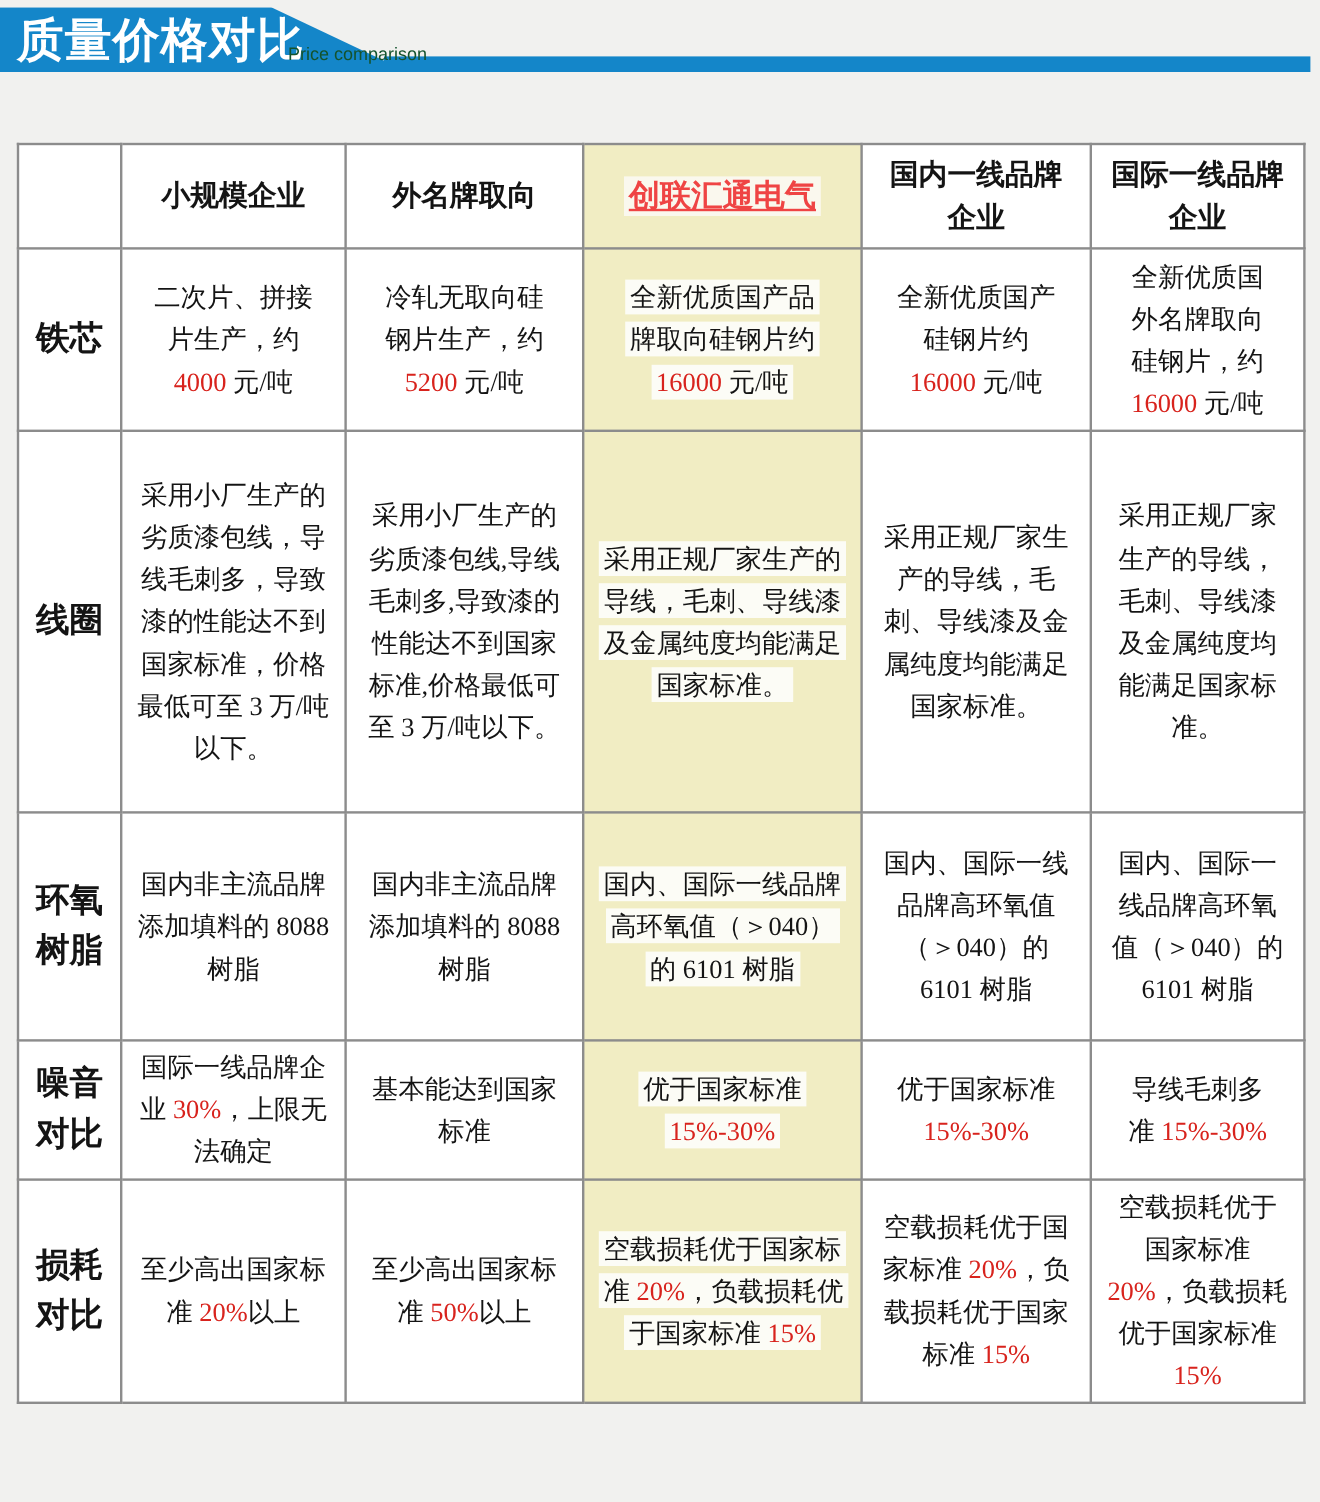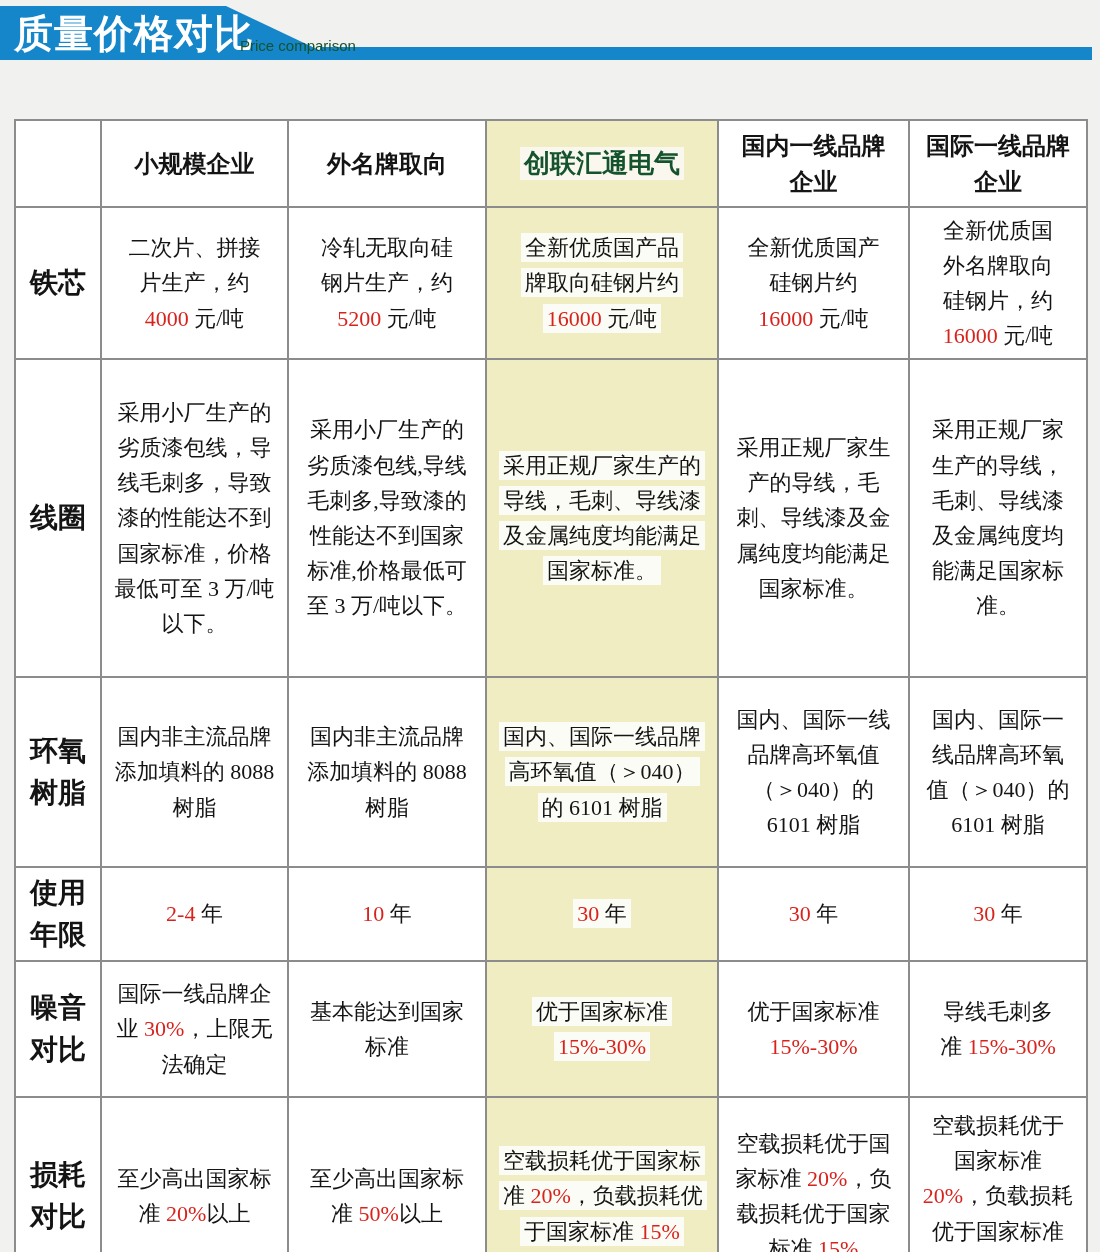--- a/index.html
+++ b/index.html
@@ -33,21 +33,21 @@
     padding:4px 12px;white-space:pre-line;color:#141414;word-break:break-word;
   }
   .cmp th{font-size:24px;font-weight:bold;line-height:1.5;}
   .cmp td{font-size:22px;line-height:1.6;}
   .cmp td.row-label{font-size:28px;font-weight:bold;line-height:1.5;}
   .cmp .brand-col{background:#f1edc3;}
   .hl{
     background:#fcfcf6;padding:2px 4px;
     box-decoration-break:clone;-webkit-box-decoration-break:clone;
   }
-  .brand-head-text{color:#14532d;font-size:26px;font-weight:bold;background:#faf8ee;}
+  .brand-head-text{color:#ef4444;font-size:26px;font-weight:bold;background:#faf8ee;text-decoration:underline;}
   .red{color:#d8231d;}
   
   .cmp tr:nth-child(1){height:87px;}
   .cmp tr:nth-child(2){height:152px;}
   .cmp tr:nth-child(3){height:318px;}
   .cmp tr:nth-child(4){height:190px;}
   .cmp tr:nth-child(5){height:82px;}
   .cmp tr:nth-child(6){height:136px;}
   .cmp tr:nth-child(7){height:198px;}
 </style>
@@ -109,29 +109,20 @@
       <tr>
         <td class="row-label">环氧
 树脂</td>
         <td><span class="seg">国内非主流品牌添加填料的 8088 树脂</span></td>
         <td><span class="seg">国内非主流品牌添加填料的 8088 树脂</span></td>
         <td class="brand-col"><span class="hl"><span class="seg">国内、国际一线品牌高环氧值（＞040）的 6101 树脂</span></span></td>
         <td><span class="seg">国内、国际一线品牌高环氧值（＞040）的 6101 树脂</span></td>
         <td><span class="seg">国内、国际一线品牌高环氧值（＞040）的 6101 树脂</span></td>
       </tr>
       <tr>
-        <td class="row-label">使用
-年限</td>
-        <td><span class="red">2-4</span><span class="seg"> 年</span></td>
-        <td><span class="red">10</span><span class="seg"> 年</span></td>
-        <td class="brand-col"><span class="hl"><span class="red">30</span><span class="seg"> 年</span></span></td>
-        <td><span class="red">30</span><span class="seg"> 年</span></td>
-        <td><span class="red">30</span><span class="seg"> 年</span></td>
-      </tr>
-      <tr>
         <td class="row-label">噪音
 对比</td>
         <td><span class="seg">国际一线品牌企业 </span><span class="red">30%</span><span class="seg">，上限无法确定</span></td>
         <td><span class="seg">基本能达到国家标准</span></td>
         <td class="brand-col"><span class="hl"><span class="seg">优于国家标准
 </span><span class="red">15%-30%</span></span></td>
         <td><span class="seg">优于国家标准
 </span><span class="red">15%-30%</span></td>
         <td><span class="seg">导线毛刺多
 准 </span><span class="red">15%-30%</span></td>

